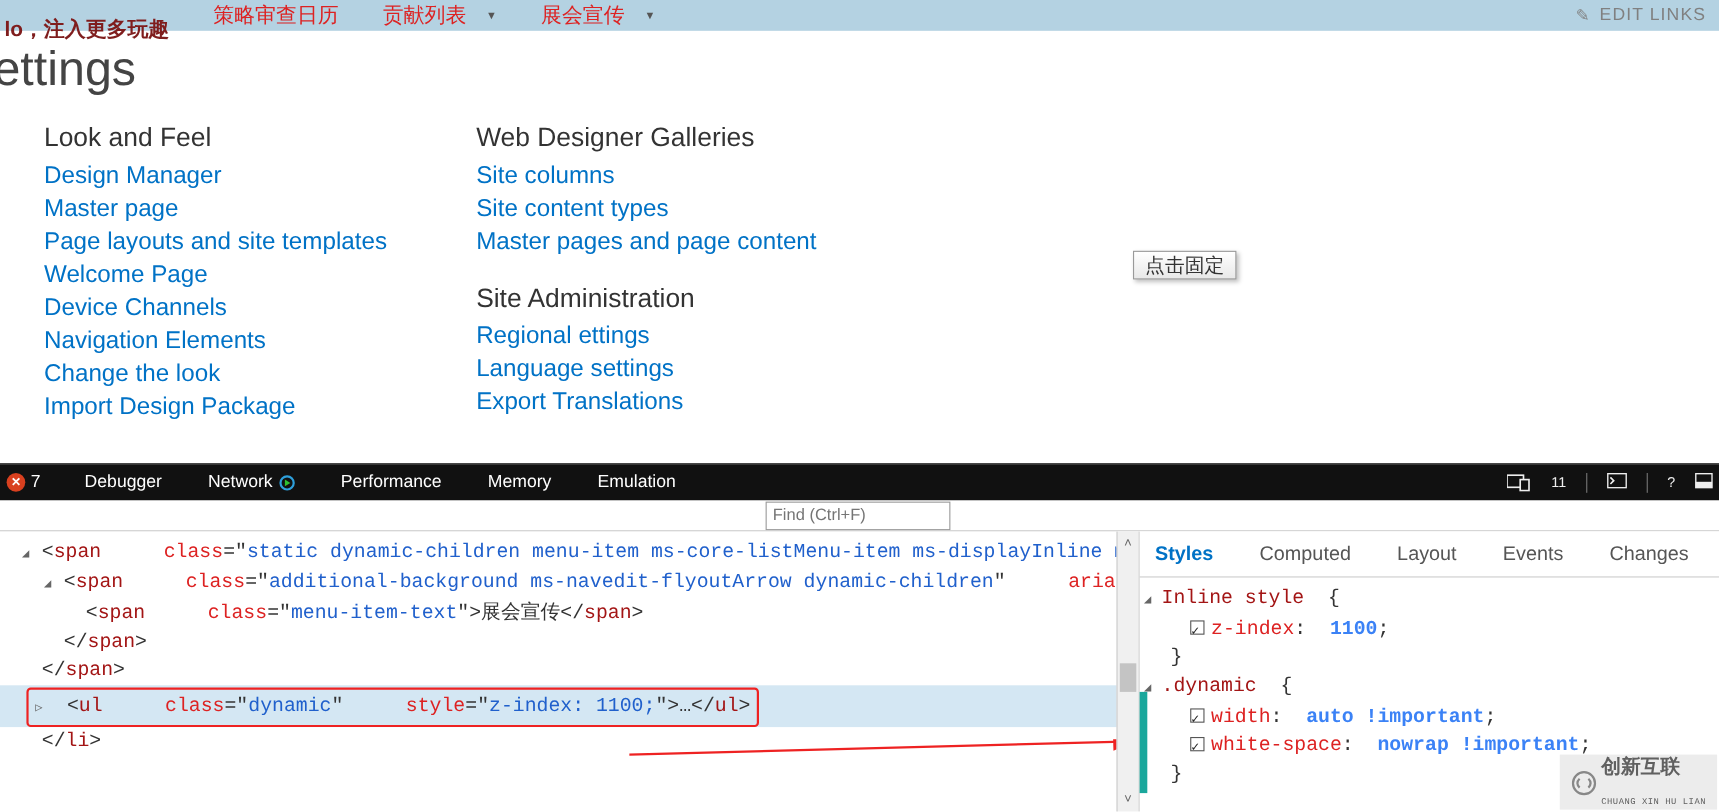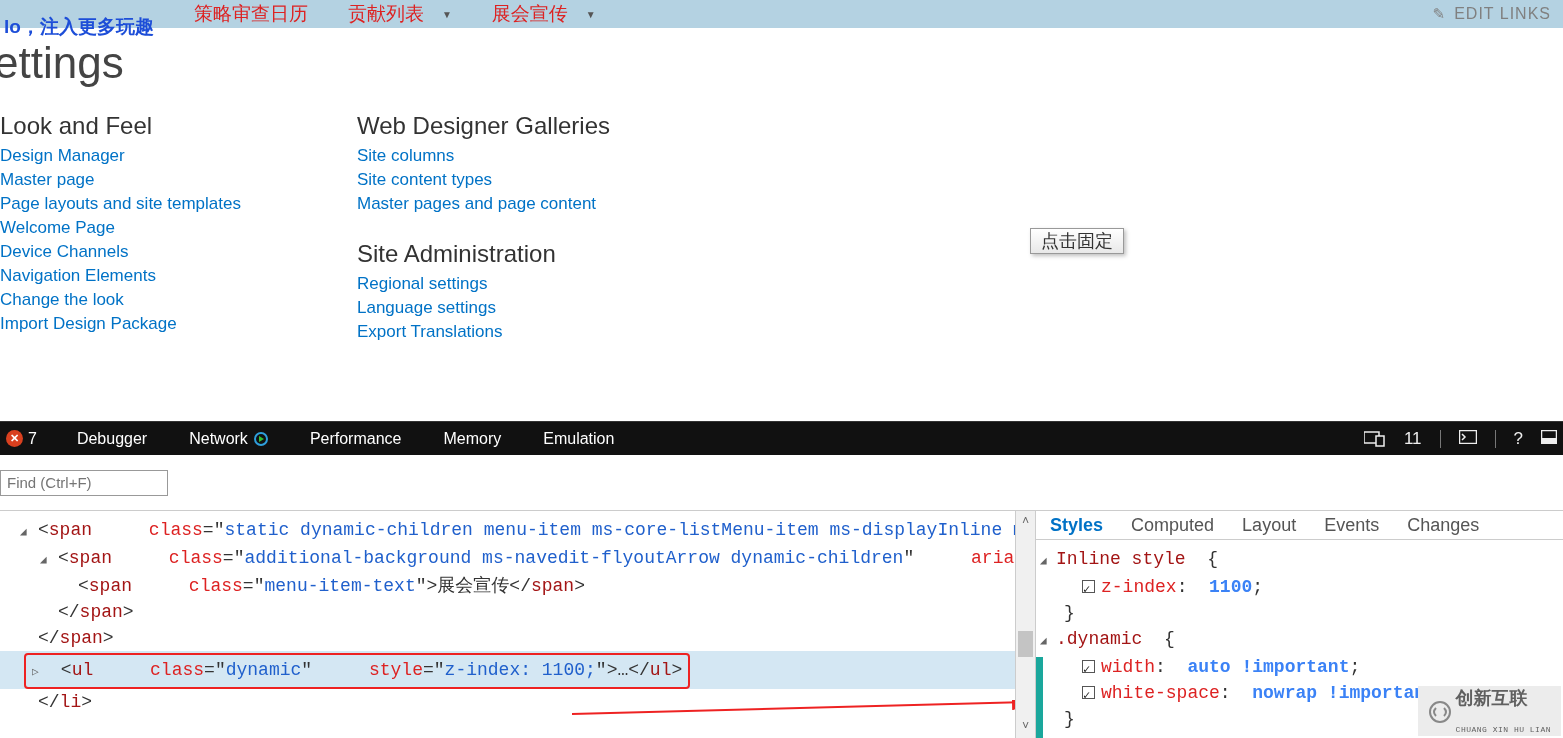--- a/index.html
+++ b/index.html
@@ -16,21 +16,21 @@
   }
   
   .topnav {
     background: #b4d2e2;
     height: 28px;
     display: flex;
     align-items: center;
     padding: 0 4px;
   }
   .topnav .slogan {
-    color: #1d4ed8;
+    color: #7f1d1d;
     font-weight: 700;
     font-size: 19px;
     margin-right: 40px;
     white-space: nowrap;
     margin-top: 26px;
   }
   .topnav .nav-item {
     color: #d22;
     font-size: 19px;
     margin-right: 40px;
@@ -61,36 +61,37 @@
   .page-title {
     font-size: 44px;
     font-weight: 200;
     color: #444;
     padding: 10px 0 10px 0;
     margin-left: -6px;
   }
   
   .settings-area {
     display: flex;
-    gap: 116px;
+    padding-left: 40px;
+    gap: 81px;
     position: relative;
   }
   .settings-col {
     display: flex;
     flex-direction: column;
   }
   .cat-heading {
     font-size: 24px;
     font-weight: 300;
     color: #333;
     margin: 14px 0 4px 0;
   }
   .setting-link {
     color: #0072c6;
-    font-size: 17px;
+    font-size: 22px;
     font-weight: 400;
     margin: 2px 0;
     cursor: pointer;
   }
   .pin-badge {
     position: absolute;
     left: 1030px;
     top: 130px;
     border: 1px solid #999;
     background: linear-gradient(#fff,#e8e8e8);
@@ -157,37 +158,37 @@
   }
   .dt-tabs .spacer { flex: 1; }
   .dt-tabs .right-icons {
     display: flex;
     align-items: center;
     gap: 18px;
   }
   .dt-tabs .right-icons .ricon {
     color: #eee;
     cursor: pointer;
-    font-size: 17px;
+    font-size: 13px;
   }
   .dt-tabs .right-icons .divider {
     width: 1px; height: 18px;
     background: #777;
   }
   .dt-tabs .right-icons .screens {
     display:flex;align-items:center;gap:4px;
   }
   .dt-tabs .right-icons .screens svg { display:block; }
   .dt-toolbar2 {
-    height: 56px;
+    height: 28px;
     background: #fff;
     border-bottom: 1px solid #ccc;
     display: flex;
     align-items: center;
-    justify-content: flex-start;
+    justify-content: center;
     padding-right: 4px;
   }
   .dt-toolbar2 input.find {
     width: 168px;
     height: 26px;
     font-size: 15px;
     padding: 2px 6px;
     border: 1px solid #999;
     font-family: inherit;
     color: #777;
@@ -279,21 +280,21 @@
     left:0; top:146px;
     width:7px; height:92px;
     background:#1aa79c;
   }
   .sp-tabs {
     display:flex;
     height:42px;
     align-items:center;
     border-bottom:1px solid #ccc;
     padding:0 14px;
-    gap:28px;
+    gap:42px;
     font-family:"Segoe UI",Arial,sans-serif;
     font-size:18px;
     color:#555;
   }
   .sp-tabs .sp-tab { cursor:pointer; }
   .sp-tabs .sp-tab.active { color:#0072c6; font-weight:600; }
   .sp-body {
     padding: 6px 0 6px 20px;
     line-height: 26px;
   }
@@ -374,21 +375,21 @@
     <a class="setting-link">Navigation Elements</a>
     <a class="setting-link">Change the look</a>
     <a class="setting-link">Import Design Package</a>
   </div>
   <div class="settings-col">
     <div class="cat-heading">Web Designer Galleries</div>
     <a class="setting-link">Site columns</a>
     <a class="setting-link">Site content types</a>
     <a class="setting-link">Master pages and page content</a>
     <div class="cat-heading" style="margin-top:24px">Site Administration</div>
-    <a class="setting-link">Regional settings</a>
+    <a class="setting-link">Regional ettings</a>
     <a class="setting-link">Language settings</a>
     <a class="setting-link">Export Translations</a>
   </div>
 
   <div class="pin-badge">点击固定</div>
 </div>
 
 <div class="devtools">
   <div class="dt-tabs">
     <span class="err">

